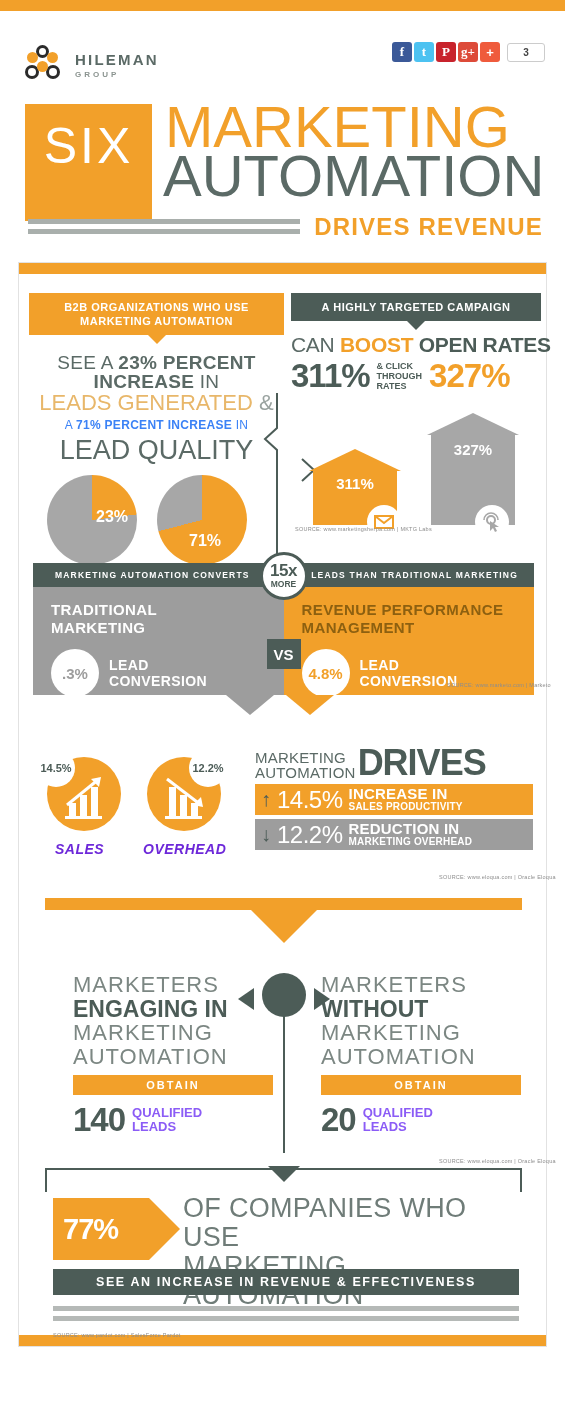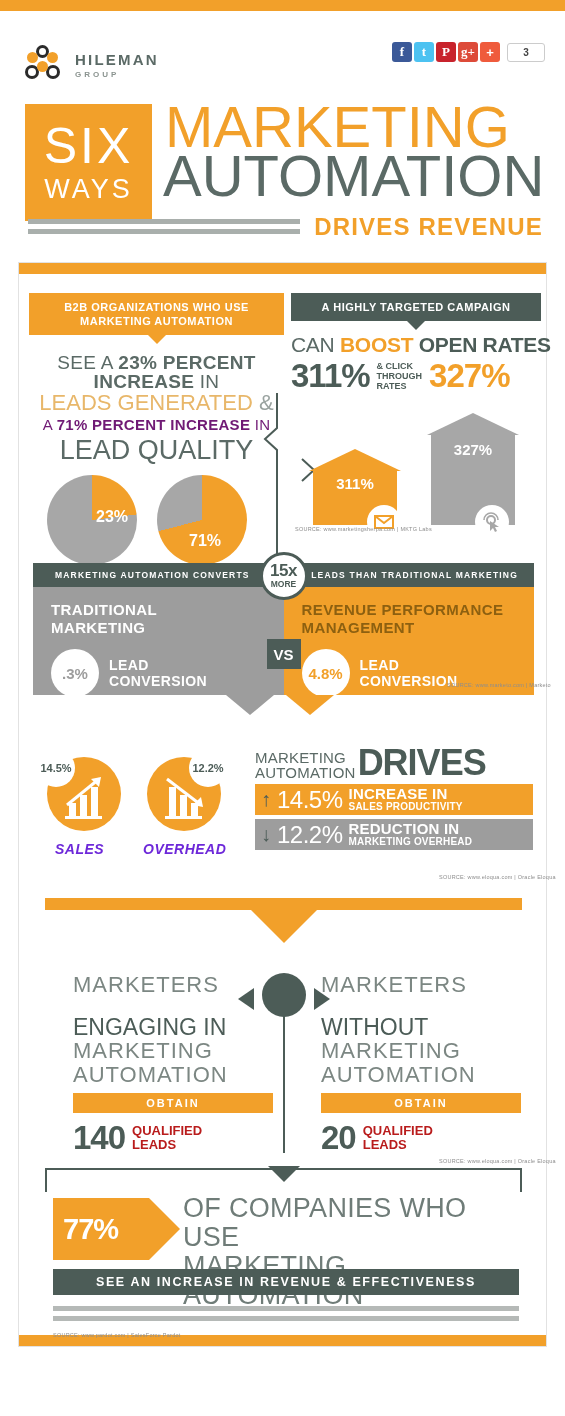--- a/index.html
+++ b/index.html
@@ -65,21 +65,21 @@
   .cap .notch { position:absolute; left:50%; bottom:-9px; margin-left:-9px; width:0; height:0;
                 border-left:9px solid transparent; border-right:9px solid transparent; }
   .cap.orange .notch { border-top:9px solid #F2A02A; }
   .cap.dark .notch { border-top:9px solid #4C5C57; }
 
   .l1txt { text-align:center; margin-top:18px; }
   .l1txt .a { font-size:19px; font-weight:bold; color:#5b6a66; letter-spacing:0.3px; line-height:19px; }
   .l1txt .a .lt { font-weight:normal; }
   .l1txt .b { font-size:22px; font-weight:300; color:#E8B76A; letter-spacing:0px; line-height:24px; }
   .l1txt .b .amp { color:#9aa3a0; }
-  .l1txt .c { font-size:15px; font-weight:bold; color:#701a75; letter-spacing:0.3px; line-height:20px; }
+  .l1txt .c { font-size:12px; font-weight:bold; color:#3b82f6; letter-spacing:0.3px; line-height:20px; }
   .l1txt .c .lt { font-weight:normal; }
   .l1txt .d { font-size:27px; font-weight:300; color:#5b6a66; line-height:30px; letter-spacing:0px; }
 
   .pies { position:relative; height:92px; margin-top:10px; }
   .pie { position:absolute; border-radius:50%; }
   .pie .pv { position:absolute; color:#fff; font-size:16px; font-weight:bold; }
 
   .src { font-size:4.4px; color:#8d8d8d; letter-spacing:0.2px; margin-top:8px; transform:scale(1.25);
          transform-origin:left center; }
 
@@ -157,26 +157,26 @@
   
   .divider { position:absolute; left:26px; top:635px; width:477px; height:12px; background:#F2A02A; }
   .divider .dn { position:absolute; left:50%; bottom:-33px; margin-left:-33px; width:0; height:0;
                  border-left:33px solid transparent; border-right:33px solid transparent;
                  border-top:33px solid #F2A02A; }
 
   
   .sec4 { position:absolute; left:14px; top:700px; width:501px; height:190px; }
   .m-col { position:absolute; width:200px; }
   .m-col .ln { font-size:22px; font-weight:300; color:#7c8783; line-height:24px; letter-spacing:1px; }
-  .m-col .ln.bold { font-size:23px; font-weight:normal; color:#4C5C57; letter-spacing:0px;margin-top:18px; }
+  .m-col .ln.bold { font-size:23px; font-weight:bold; color:#4C5C57; letter-spacing:0px; }
   .obt { background:#F2A02A; color:#fff; font-size:11px; font-weight:bold; letter-spacing:2px;
          text-align:center; padding:4px 0; margin-top:6px; }
   .m-num { display:flex; align-items:center; gap:7px; margin-top:8px; }
   .m-num .n { font-size:33px; font-weight:bold; color:#4C5C57; letter-spacing:-1px; line-height:33px; }
-  .m-num .q { font-size:13px; font-weight:bold; color:#b91c1c; line-height:14px; }
+  .m-num .q { font-size:13px; font-weight:bold; color:#8b5cf6; line-height:14px; }
   .splitter { position:absolute; left:50%; top:16px; margin-left:-1px; width:2px; height:174px; background:#4C5C57; }
   .ball { position:absolute; left:50%; top:10px; margin-left:-22px; width:44px; height:44px;
           border-radius:50%; background:#4C5C57; }
   .arrowL, .arrowR { position:absolute; top:25px; width:0; height:0;
         border-top:11px solid transparent; border-bottom:11px solid transparent; }
   .arrowL { left:50%; margin-left:-46px; border-right:16px solid #4C5C57; }
   .arrowR { left:50%; margin-left:30px; border-left:16px solid #4C5C57; }
   .s4src { position:absolute; right:2px; top:188px; }
 
   
@@ -231,21 +231,20 @@
       <div class="sbtn s-pin">P</div>
       <div class="sbtn s-gp">g+</div>
       <div class="sbtn s-plus">+</div>
       <div class="scount">3</div>
     </div>
   </div>
 
   <div class="title-block">
     <div class="six-box">
       <div class="six">SIX</div>
-      <div class="ways">WAYS</div>
     </div>
     <div class="mk">MARKETING</div>
     <div class="au">AUTOMATION</div>
     <div class="rules">
         <div class="r"></div>
         <div class="r"></div>
       </div>
     <div class="dr">DRIVES REVENUE</div>
   </div>
 

